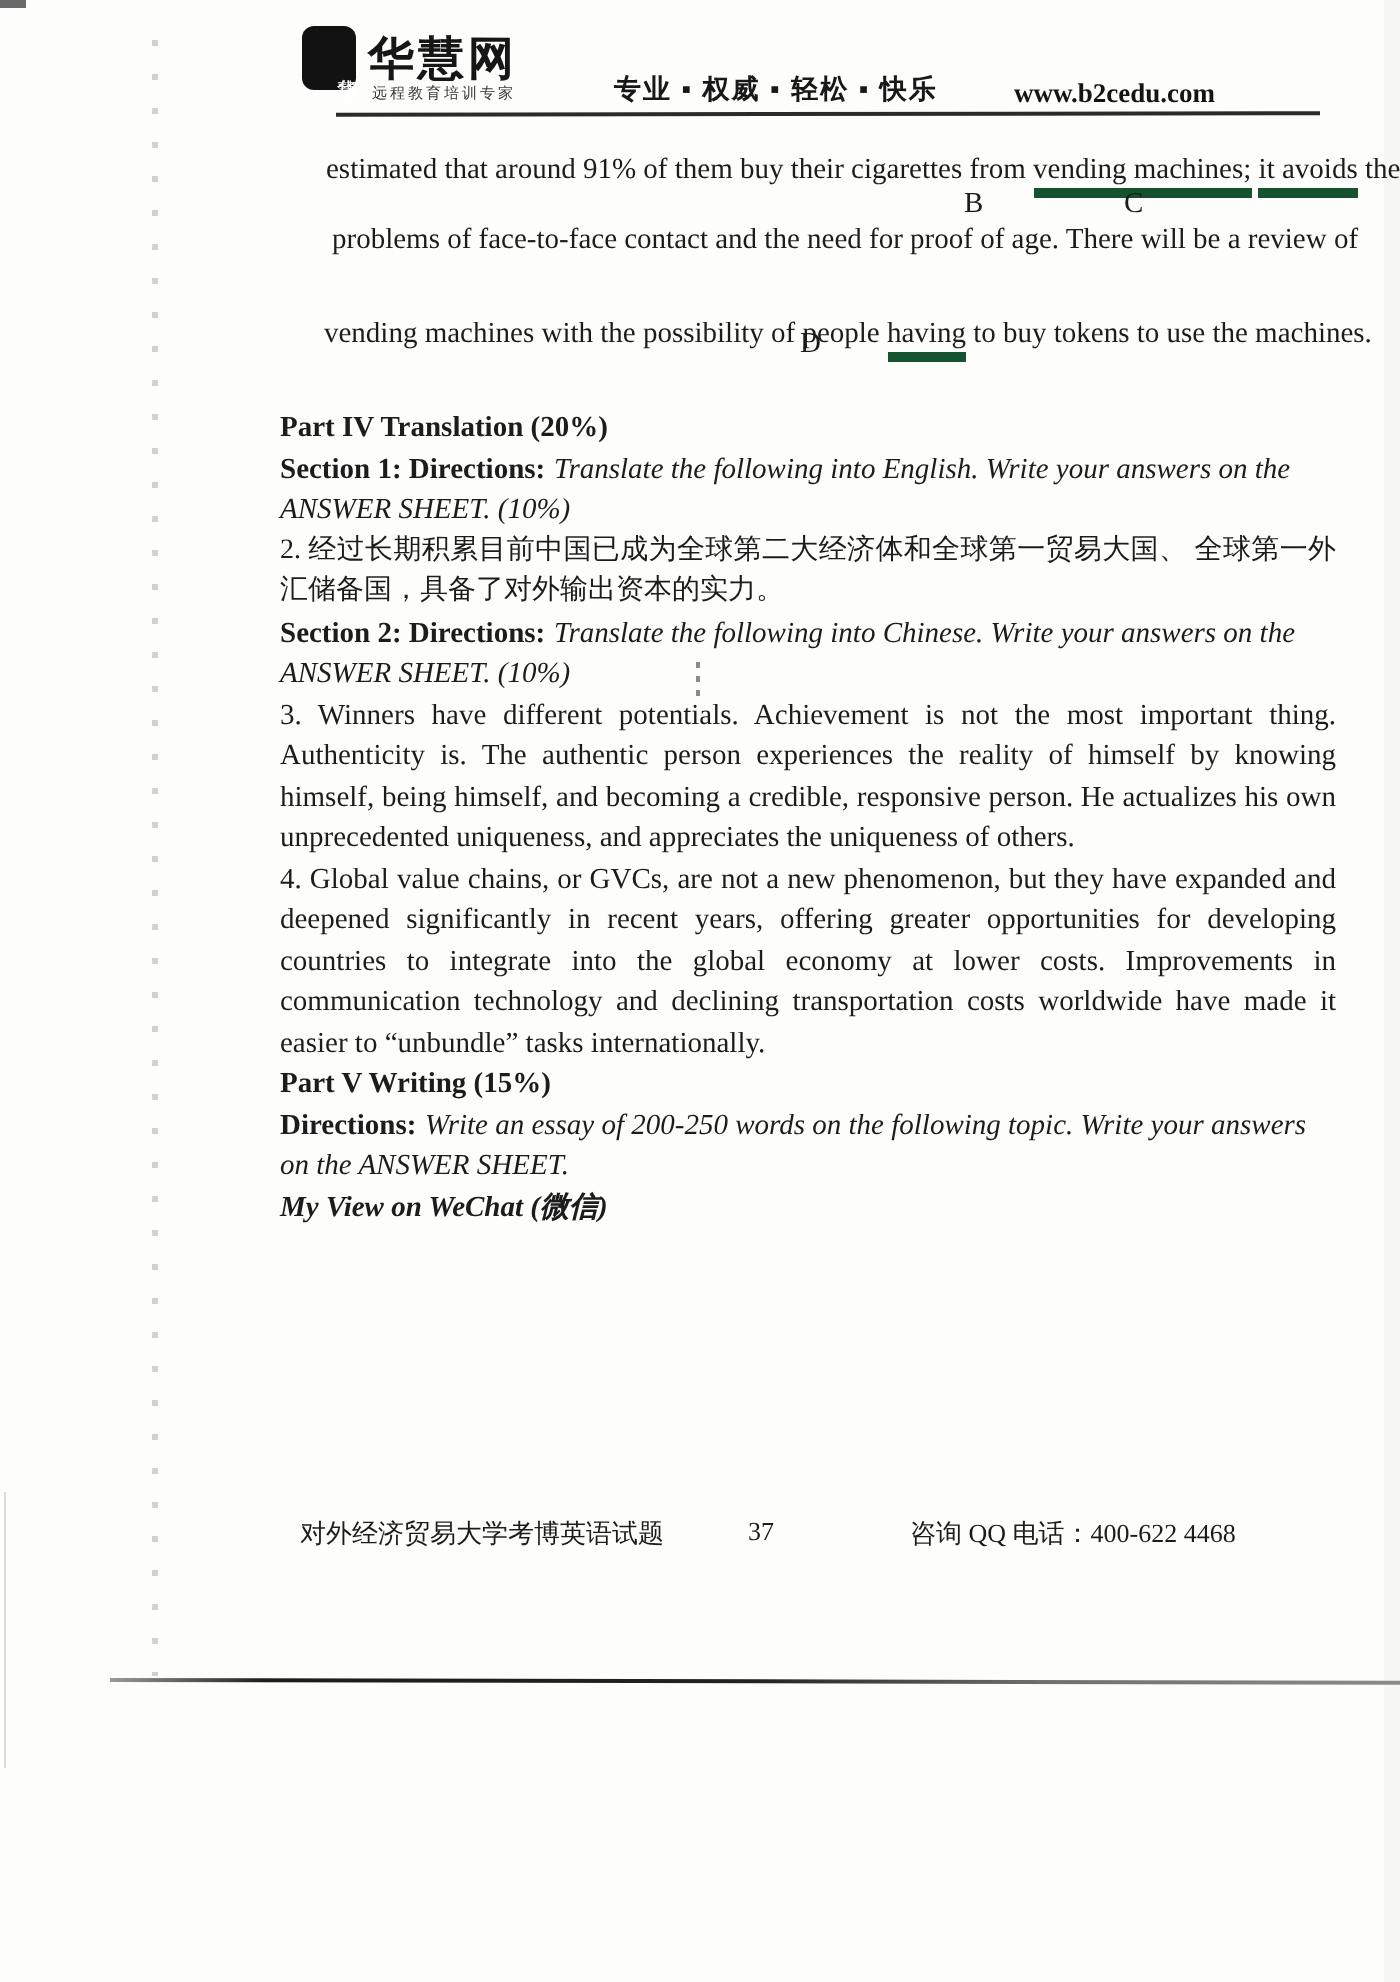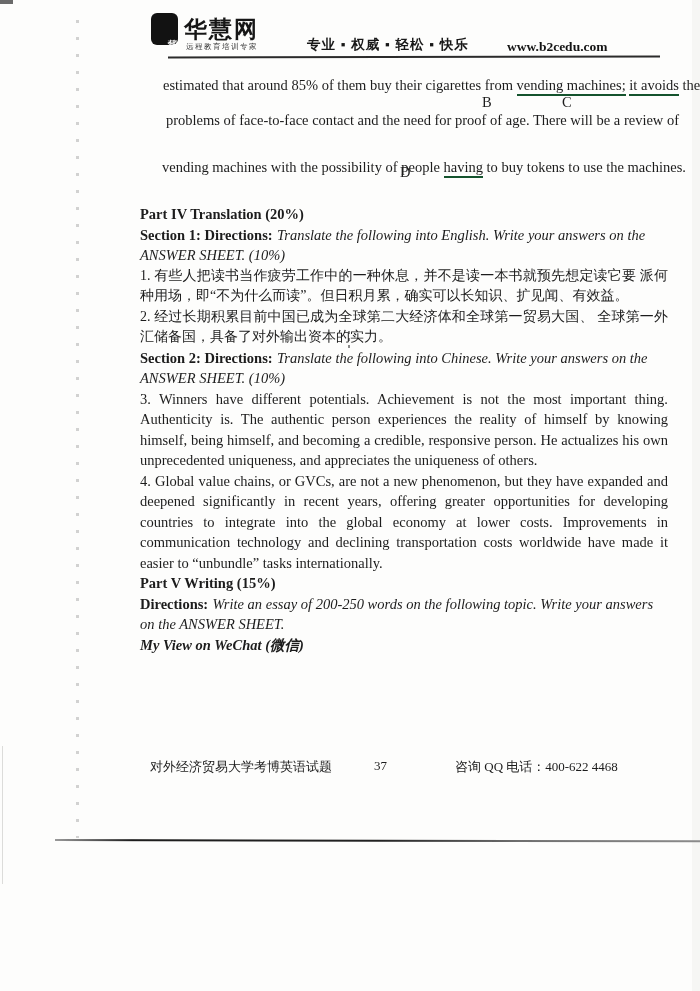--- a/index.html
+++ b/index.html
@@ -42,21 +42,21 @@
   .header-website{
     position:absolute;left:507px;top:39px;
     font-weight:bold;font-size:13.5px;color:#141414;
   }
   .header-rule{
     position:absolute;left:168px;top:56px;width:492px;height:2px;
     background:#2b2b2b;transform:rotate(-0.1deg);
   }
   
   .exline{position:absolute;font-size:14.5px;white-space:nowrap;}
-  .u{border-bottom:2px solid #14532d;padding-bottom:1px;}
+  .u{border-bottom:5px solid #14532d;padding-bottom:1px;}
   .marker{position:absolute;font-size:14.5px;}
   
   .content{
     position:absolute;left:140px;top:204px;width:528px;
     font-size:14.5px;line-height:20.5px;
   }
   .content p{margin:0;}
   .bold{font-weight:bold;}
   .ital{font-style:italic;}
   .dir-text{margin-left:0.3em;}
@@ -106,38 +106,37 @@
   <div class="page-edge-line"></div>
 
   <div class="logo-icon">华慧</div>
   <div class="logo-name">华慧网</div>
   <div class="logo-tagline">远程教育培训专家</div>
   <div class="header-slogan">专业 ▪ 权威 ▪ 轻松 ▪ 快乐</div>
   <div class="header-website">www.b2cedu.com</div>
   <div class="header-rule"></div>
 
   <div class="exline" style="left:163px;top:77px;">
-    <span>estimated that around 85% of them buy their cigarettes from </span><span class="u">vending machines;</span><span> </span><span class="u">it avoids</span><span> the</span>
+    <span>estimated that around 91% of them buy their cigarettes from </span><span class="u">vending machines;</span><span> </span><span class="u">it avoids</span><span> the</span>
   </div>
   <span class="marker" style="left:482px;top:94px;">B</span>
   <span class="marker" style="left:562px;top:94px;">C</span>
   <div class="exline" style="left:166px;top:112px;">problems of face-to-face contact and the need for proof of age. There will be a review of</div>
   <div class="exline" style="left:162px;top:159px;">
     <span>vending machines with the possibility of people </span><span class="u">having</span><span> to buy tokens to use the machines.</span>
   </div>
   <span class="marker" style="left:400px;top:164px;">D</span>
 
   <div class="content">
     <p class="h-part">Part IV Translation (20%)</p>
 
     <p class="p-sec1">
       <span class="bold">Section 1: Directions:</span><span class="ital dir-text">Translate the following into English. Write your answers on the ANSWER SHEET. (10%)</span>
     </p>
 
-    <p class="p-item1">1. 有些人把读书当作疲劳工作中的一种休息，并不是读一本书就预先想定读它要 派何种用场，即“不为什么而读”。但日积月累，确实可以长知识、扩见闻、有效益。</p>
     <p class="p-item2">2. 经过长期积累目前中国已成为全球第二大经济体和全球第一贸易大国、 全球第一外汇储备国，具备了对外输出资本的实力。</p>
 
     <p class="p-sec2">
       <span class="bold">Section 2: Directions:</span><span class="ital dir-text">Translate the following into Chinese. Write your answers on the ANSWER SHEET. (10%)</span>
     </p>
 
     <p class="p-item3">3. Winners have different potentials. Achievement is not the most important thing. Authenticity is. The authentic person experiences the reality of himself by knowing himself, being himself, and becoming a credible, responsive person. He actualizes his own unprecedented uniqueness, and appreciates the uniqueness of others.</p>
     <p class="p-item4">4. Global value chains, or GVCs, are not a new phenomenon, but they have expanded and deepened significantly in recent years, offering greater opportunities for developing countries to integrate into the global economy at lower costs. Improvements in communication technology and declining transportation costs worldwide have made it easier to “unbundle” tasks internationally.</p>
 
     <p class="h-part5">Part V Writing (15%)</p>

